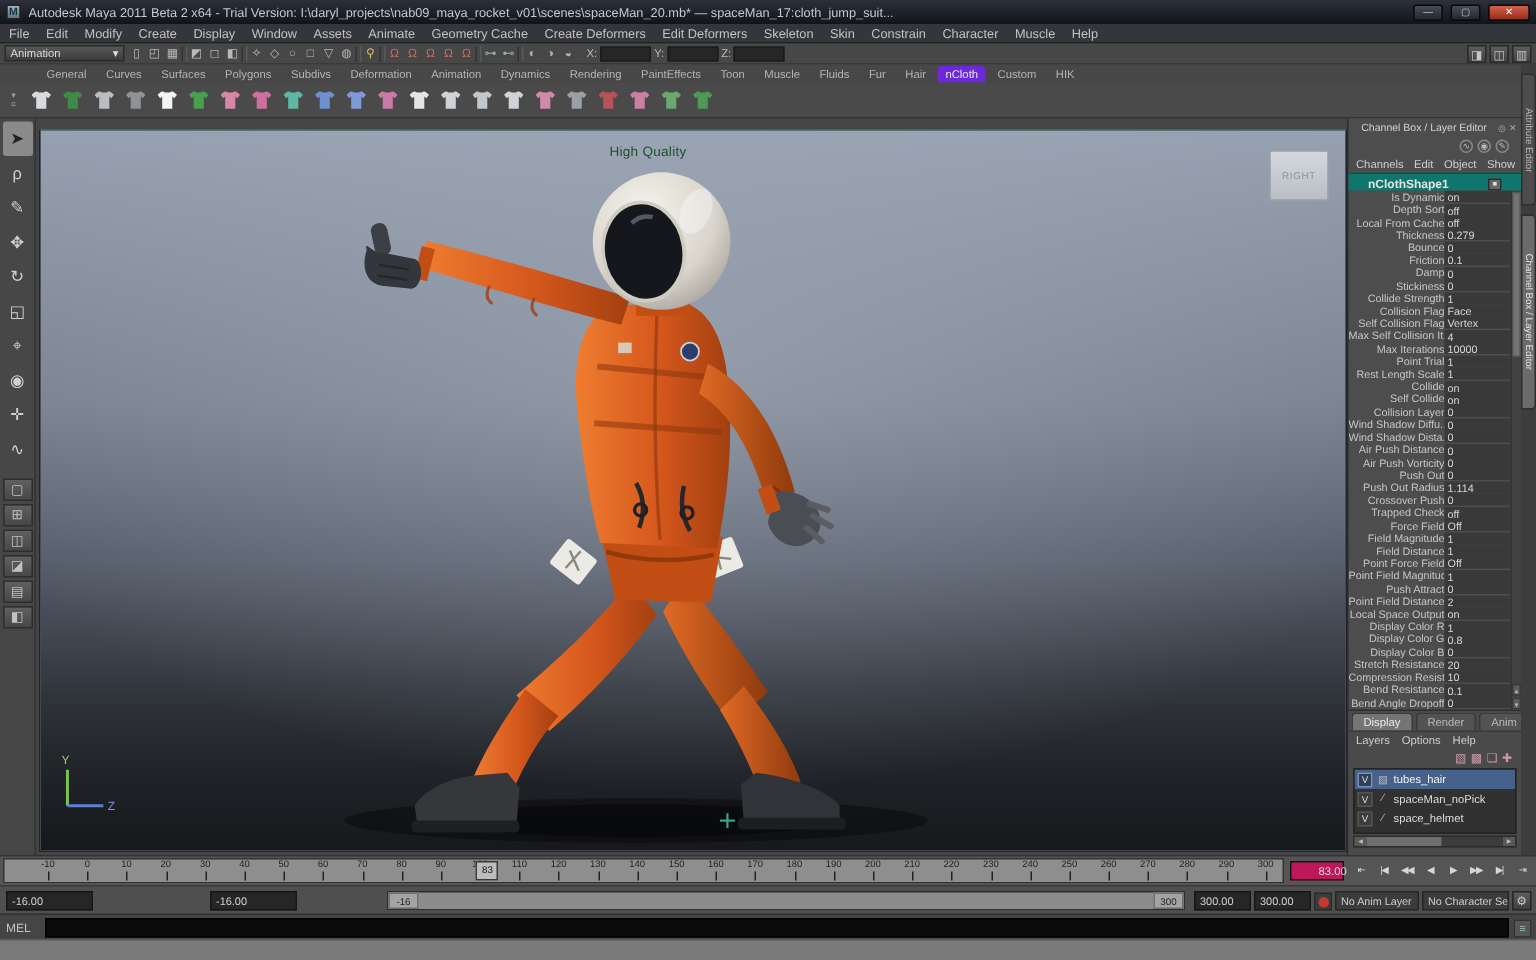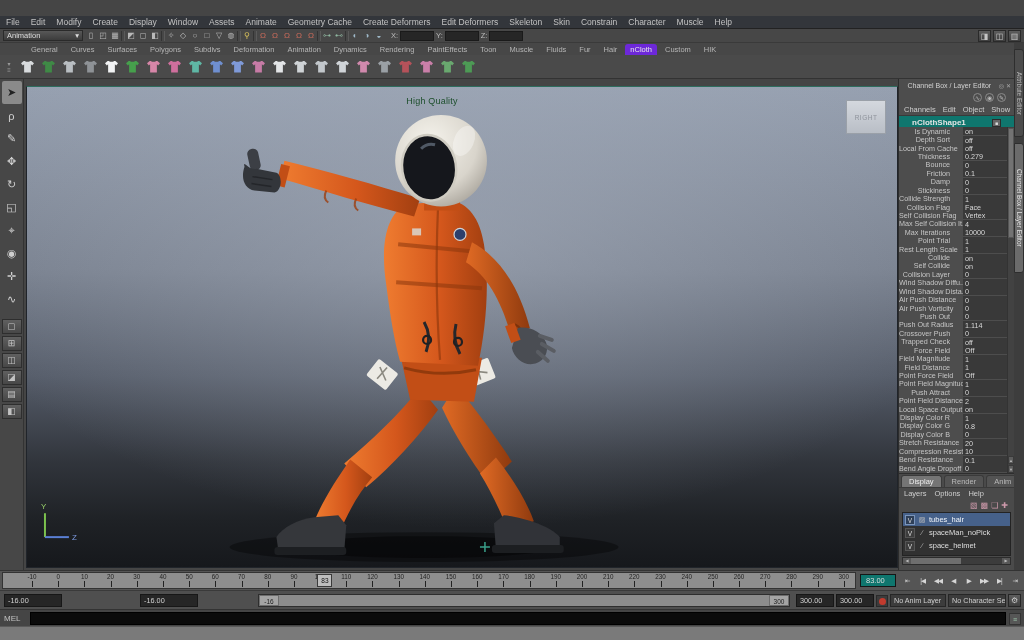--- a/index.html
+++ b/index.html
@@ -51,21 +51,21 @@
   .cb-hdr .ic{font-size:6px;color:#aaa}
   .cb-tools{height:13px;display:flex;align-items:center;justify-content:flex-end;gap:3px;padding-right:8px}
   .cb-tools span{width:9px;height:9px;border:1px solid #8a8a8a;border-radius:50%;font-size:6px;color:#bbb;text-align:center;line-height:8px}
   .cb-menus{height:11px;display:flex;align-items:center;gap:7px;padding:0 5px}
   .cb-menus span{font-size:7.5px;color:#cfcfcf}
   .cb-node{height:12px;display:flex;align-items:flex-end;background:#0f766e;border-top:1px solid #3a3a3a;padding:0 13px}
   .cb-node .nm{flex:1;font-size:8px;font-weight:bold;color:#e4e4e4}
   .cb-node .bx{width:9px;height:8px;background:#666;border:1px solid #2c2c2c;font-size:5px;color:#ddd;text-align:center;line-height:7px}
   #attrs{position:relative;height:346px;overflow:hidden;padding-right:7px}
   .cb-row{display:flex;height:8.43px;align-items:center}
-  .cb-row .an{flex:1;text-align:right;padding-right:13px;font-size:7.2px;color:#c6c6c6;white-space:nowrap;overflow:hidden}
+  .cb-row .an{flex:1;text-align:right;padding-right:0;font-size:7.2px;color:#c6c6c6;white-space:nowrap;overflow:hidden}
   .cb-row .av{width:44px;height:8px;background:#393939;font-size:7.2px;color:#d8d8d8;padding-left:2px;white-space:nowrap;overflow:hidden}
   #cb-scroll{position:absolute;right:0;top:0;bottom:0;width:7px;background:#424242;border-left:1px solid #333}
   #cb-thumb{position:absolute;top:1px;left:0;width:6px;height:110px;background:#737373;border:1px solid #555}
   .scr-arr{position:absolute;left:0;width:6px;height:8px;background:#5d5d5d;border:1px solid #3a3a3a;font-size:4px;color:#bbb;text-align:center;line-height:7px}
   
   #layered{flex:1;display:flex;flex-direction:column;border-top:1px solid #2e2e2e;background:#4a4a4a}
   .le-tabs{height:13px;display:flex;align-items:flex-end;gap:2px;padding:1px 2px 0}
   .le-tab{font-size:7.5px;color:#b9b9b9;padding:1px 7px;border:1px solid #3a3a3a;border-bottom:none;border-radius:3px 3px 0 0;background:#535353}
   .le-tab.active{background:#757575;color:#eee}
   .le-menus{height:12px;display:flex;gap:8px;align-items:center;padding:0 5px;border-top:1px solid #3a3a3a}
@@ -89,21 +89,21 @@
   .vtab span{writing-mode:vertical-rl;font-size:6.5px;color:#b8b8b8;white-space:nowrap}
   .vtab.active{background:#6b6b6b}
   .vtab.active span{color:#e4e4e4}
   
   #timeslider{top:570px;height:20px;background:#555;border-top:1px solid #333}
   #ruler{position:absolute;left:2px;top:1px;width:854px;height:17px;background:#8e8e8e;border:1px solid #333;display:flex;justify-content:space-between;padding:0 8px 0 26px}
   .tick{position:relative;width:6px;display:flex;justify-content:center}
   .tick .tl{font-size:6.3px;color:#1f1f1f;line-height:8px}
   .tick::after{content:"";position:absolute;bottom:1px;left:50%;width:1px;height:6px;background:#222}
   #marker{position:absolute;left:31%;top:3px;width:15px;height:13px;background:#bdbdbd;border:1px solid #3a3a3a;font-size:6.5px;color:#111;text-align:center;line-height:12px}
-  #curtime{position:absolute;left:860px;top:3px;width:36px;height:13px;background:#0f766e;border:1px solid #161616;color:#dcdcdc;font-size:7.5px;line-height:12px;padding-left:5px}
+  #curtime{position:absolute;left:860px;top:3px;width:36px;height:13px;background:#be185d;border:1px solid #161616;color:#dcdcdc;font-size:7.5px;line-height:12px;padding-left:18px}
   #playback{position:absolute;left:900px;top:2px;width:122px;height:15px;display:flex;gap:1px}
   .pb{flex:1;color:#d6d6d6;font-size:6.5px;text-align:center;line-height:15px;letter-spacing:-1px}
   
   #rangerow{top:590px;height:19px;background:#4f4f4f;border-top:1px solid #3a3a3a}
   .numfield{position:absolute;top:3px;height:13px;background:#262626;border:1px solid #171717;color:#cfcfcf;font-size:7.3px;line-height:11px;padding:0 3px}
   #rangebar{position:absolute;left:258px;top:3px;width:532px;height:13px;background:#8c8c8c;border:1px solid #2e2e2e;display:flex;justify-content:space-between}
   .rhandle{width:20px;background:#a4a4a4;border:1px solid #6d6d6d;font-size:6.5px;color:#222;text-align:center;line-height:11px}
   #autokey{position:absolute;left:876px;top:4px;width:12px;height:12px;background:#3c3c3c;border:1px solid #2a2a2a;display:flex;align-items:center;justify-content:center}
   #autokey i{width:7px;height:7px;border-radius:50%;background:#c23b2e;display:block}
   .ddfield{position:absolute;top:3px;height:13px;background:#3c3c3c;border:1px solid #262626;color:#cfcfcf;font-size:7.2px;line-height:11px;padding:0 3px;white-space:nowrap;overflow:hidden}
@@ -113,20 +113,27 @@
   #mel{position:absolute;left:4px;top:3px;width:24px;height:12px;color:#c2c2c2;font-size:8px;line-height:12px}
   #melinput{position:absolute;left:30px;top:2px;width:976px;height:13px;background:#0b0b0b;border:1px solid #000;color:#ddd;font-size:8px;font-family:"Liberation Mono",monospace}
   #cmdtoggle{position:absolute;left:1009px;top:3px;width:12px;height:12px;background:#565656;border:1px solid #333;color:#9fc7ad;font-size:7px;text-align:center;line-height:11px}
   #helpline{top:626px;height:14px;background:#7a7a7a;border-top:1px solid #5a5a5a}
 </style>
 </head>
 <body>
 
 <div id="app">
 
+  <div class="row" id="titlebar">
+    <span class="appicon">M</span>
+    <span class="ttl">Autodesk Maya 2011 Beta 2 x64 - Trial Version: I:\daryl_projects\nab09_maya_rocket_v01\scenes\spaceMan_20.mb*   —   spaceMan_17:cloth_jump_suit...</span>
+    <span class="winbtn">—</span>
+    <span class="winbtn">▢</span>
+    <span class="winbtn close">✕</span>
+  </div>
 
   <div class="row" id="menubar">
 
   <span>File</span>
       <span>Edit</span>
       <span>Modify</span>
       <span>Create</span>
       <span>Display</span>
       <span>Window</span>
       <span>Assets</span>

